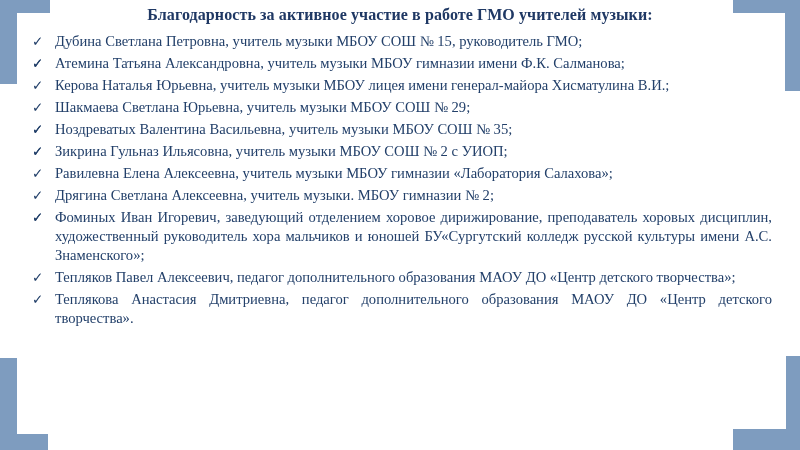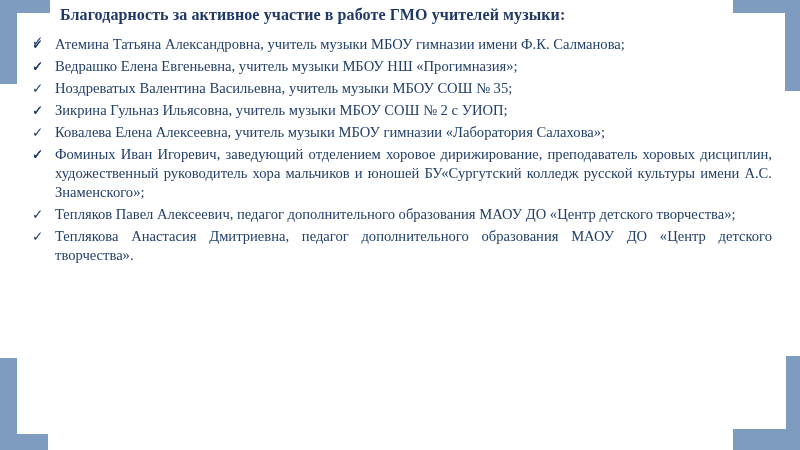--- a/index.html
+++ b/index.html
@@ -31,20 +31,21 @@
   .bl-h { left: 0; bottom: 0; width: 48px; height: 16px; }
   .br-v { right: 0; bottom: 0; width: 14px; height: 94px; }
   .br-h { right: 0; bottom: 0; width: 67px; height: 21px; }
 
   h1.slide-title {
     position: absolute;
     top: 6px;
     left: 60px;
     right: 60px;
     margin: 0;
+    text-align: center;
     font-size: 16px;
     font-weight: bold;
     color: var(--title-color, #1F3864);
     letter-spacing: 0.1px;
   }
   ul.thanks-list {
     position: absolute;
     top: 32px;
     left: 30px;
     right: 28px;
@@ -80,65 +81,68 @@
   <div class="corner bl-v"></div>
   <div class="corner bl-h"></div>
   <div class="corner br-v"></div>
   <div class="corner br-h"></div>
 
   <h1 class="slide-title">Благодарность за активное участие в работе ГМО учителей музыки:</h1>
 
   <ul class="thanks-list" id="thanks-list">
   <li>
     <span class="check">✓</span>
+    <span class="txt">Дубина Светлана Петровна, учитель музыки МБОУ СОШ № 15, руководитель ГМО;</span>
   </li>
 
   <li>
     <span class="check">✓</span>
   </li>
 
   <li>
     <span class="check">✓</span>
     <span class="txt">Атемина Татьяна Александровна, учитель музыки МБОУ гимназии имени Ф.К. Салманова;</span>
   </li>
 
   <li>
     <span class="check">✓</span>
+    <span class="txt">Керова Наталья Юрьевна, учитель музыки МБОУ лицея имени генерал-майора Хисматулина В.И.;</span>
   </li>
 
   <li>
     <span class="check">✓</span>
+    <span class="txt">Шакмаева Светлана Юрьевна, учитель музыки МБОУ СОШ № 29;</span>
   </li>
 
   <li>
     <span class="check">✓</span>
-    <span class="txt">Ведрашко Елена Евгеньевна, учитель музыки МБОУ НШ «Прогимназия»;</span>
   </li>
 
   <li>
     <span class="check">✓</span>
     <span class="txt">Ноздреватых Валентина Васильевна, учитель музыки МБОУ СОШ № 35;</span>
   </li>
 
   <li>
     <span class="check">✓</span>
   </li>
 
   <li>
     <span class="check">✓</span>
     <span class="txt">Зикрина Гульназ Ильясовна, учитель музыки МБОУ СОШ № 2 с УИОП;</span>
   </li>
 
   <li>
     <span class="check">✓</span>
-    <span class="txt">Ковалева Елена Алексеевна, учитель музыки МБОУ гимназии «Лаборатория Салахова»;</span>
+    <span class="txt">Равилевна Елена Алексеевна, учитель музыки МБОУ гимназии «Лаборатория Салахова»;</span>
   </li>
 
   <li>
     <span class="check">✓</span>
+    <span class="txt">Дрягина Светлана Алексеевна, учитель музыки. МБОУ гимназии № 2;</span>
   </li>
 
   <li>
     <span class="check">✓</span>
   </li>
 
   <li>
     <span class="check">✓</span>
     <span class="txt">Фоминых Иван Игоревич, заведующий отделением хоровое дирижирование, преподаватель хоровых дисциплин, художественный руководитель хора мальчиков и юношей БУ«Сургутский колледж русской культуры имени А.С. Знаменского»;</span>
   </li>

